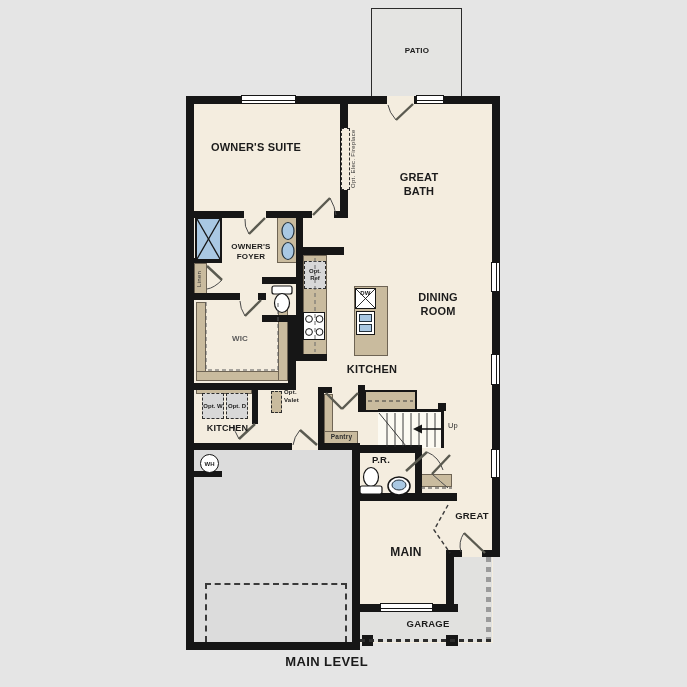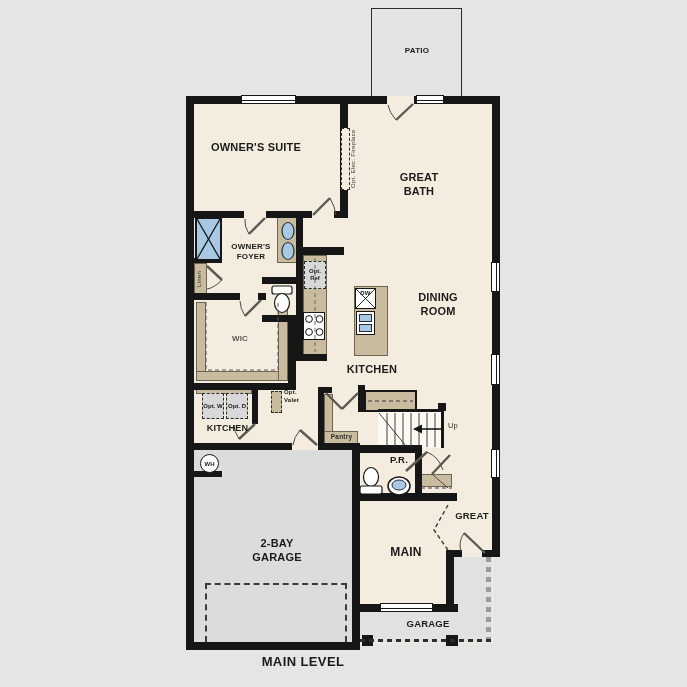--- a/index.html
+++ b/index.html
@@ -234,20 +234,19 @@
   <div class="vlbl" style="left:350px;top:122px;height:74px;font-size:6px;font-weight:normal;color:#333;">Opt. Elec. Fireplace</div>
   <div class="lbl" style="left:222px;top:242px;width:58px;font-size:8px;">OWNER'S FOYER</div>
   <div class="vlbl" style="left:196px;top:265px;height:28px;font-size:6px;font-weight:normal;color:#333;">Linen</div>
   <div class="lbl" style="left:224px;top:334px;width:32px;font-size:8px;color:#5a5a5a;">WIC</div>
   <div class="lbl" style="left:407px;top:291px;width:62px;font-size:11px;">DINING ROOM</div>
   <div class="lbl" style="left:342px;top:363px;width:60px;font-size:11px;">KITCHEN</div>
   <div class="lbl" style="left:284px;top:389px;width:24px;font-size:6px;text-align:left;">Opt. Valet</div>
   <div class="lbl" style="left:200px;top:423px;width:55px;font-size:9px;">KITCHEN</div>
   <div class="lbl" style="left:326px;top:433px;width:31px;font-size:6.5px;font-weight:600;color:#2e2e2e;">Pantry</div>
   <div class="lbl" style="left:444px;top:421px;width:18px;font-size:7.5px;font-weight:normal;color:#2e2e2e;">Up</div>
-  <div class="lbl" style="left:384px;top:454px;width:30px;font-size:9.5px;">P.R.</div>
+  <div class="lbl" style="left:366px;top:454px;width:30px;font-size:9.5px;">P.R.</div>
   <div class="lbl" style="left:450px;top:510px;width:44px;font-size:9.5px;">GREAT</div>
   <div class="lbl" style="left:383px;top:545px;width:46px;font-size:12px;">MAIN</div>
-  <div class="lbl" style="left:240px;top:537px;width:74px;font-size:11px;">2-BAY GARAGE</div>
   <div class="lbl" style="left:404px;top:618px;width:48px;font-size:9.5px;">GARAGE</div>
-  <div class="lbl" style="left:190px;top:654px;width:130px;font-size:13px;text-align:center;letter-spacing:.4px;padding-left:48px;">MAIN LEVEL</div>
+  <div class="lbl" style="left:190px;top:654px;width:130px;font-size:13px;text-align:right;letter-spacing:.4px;padding-left:48px;">MAIN LEVEL</div>
 
 </div>
 
 </body></html>

